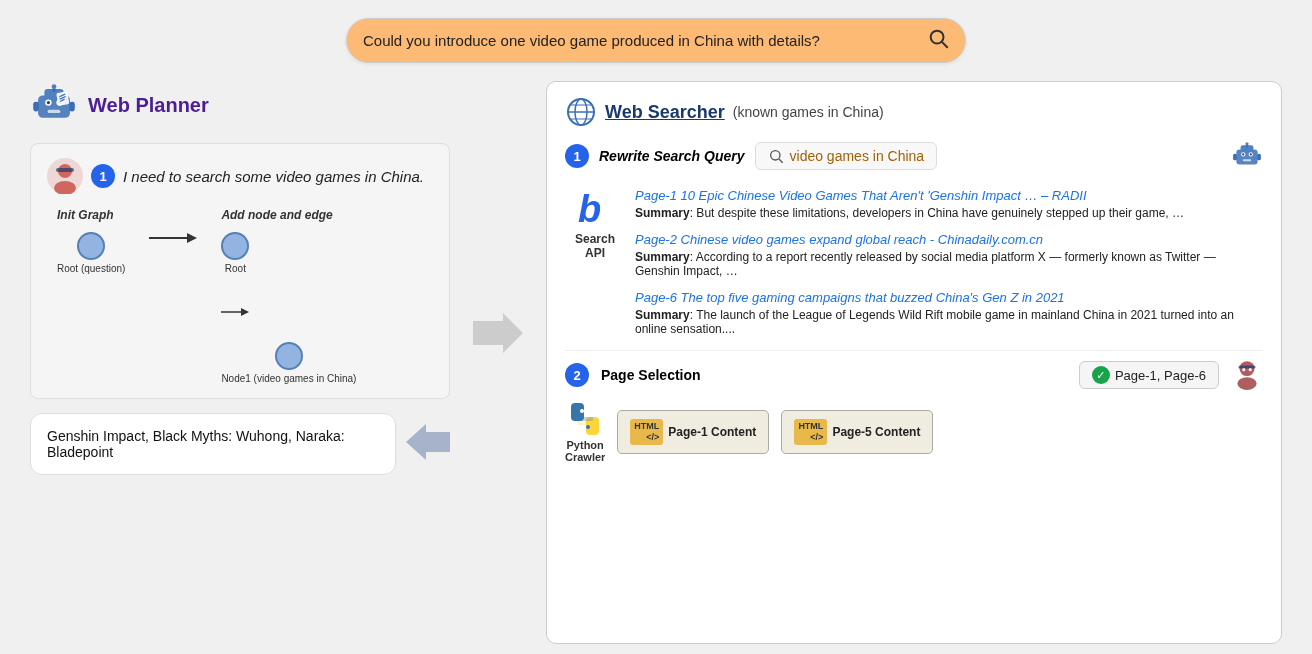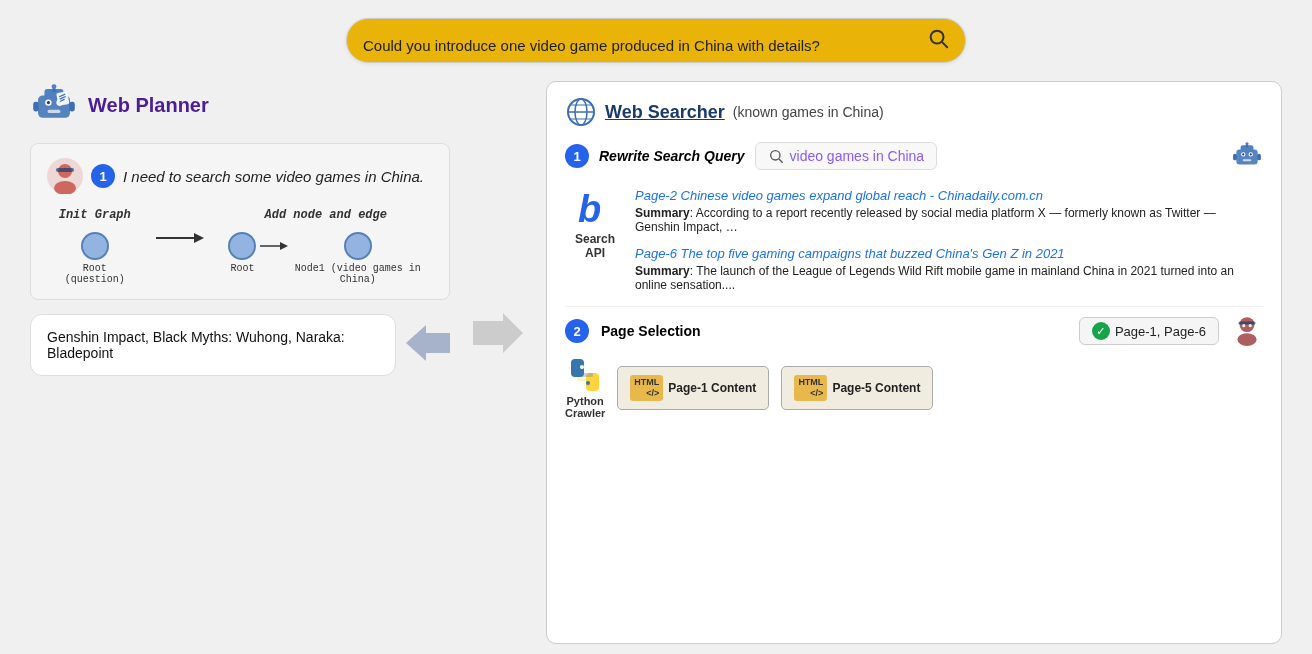--- a/index.html
+++ b/index.html
@@ -18,22 +18,22 @@
     .search-bar-area {
       width: 100%;
       display: flex;
       justify-content: center;
       align-items: center;
       padding: 18px 0 10px 0;
       background: #f0f0f0;
     }
     .search-bar-container {
       display: flex;
-      align-items: flex-end;
-      background: #eab308;
+      align-items: center;
+      background: #fdba74;
       border: 1.5px solid #ccc;
       border-radius: 24px;
       padding: 8px 16px;
       width: 620px;
       box-shadow: 0 1px 4px rgba(0,0,0,0.08);
     }
     .search-input-text {
       flex: 1;
       font-size: 15px;
       color: #222;
@@ -122,23 +122,22 @@
       display: flex;
       flex-direction: row;
       align-items: flex-start;
       gap: 24px;
       padding: 0 10px;
     }
 
     .graph-section {
       display: flex;
       flex-direction: column;
-      align-items: center;
+      align-items: flex-start;
       gap: 4px;
-      font-family: Liberation Mono, monospace;
     }
     .graph-label {
       font-style: italic;
       font-weight: bold;
       font-size: 12px;
       color: #333;
     }
     .node-circle {
       width: 28px;
       height: 28px;
@@ -220,21 +219,21 @@
 
     .search-query-box {
       display: flex;
       align-items: center;
       gap: 6px;
       background: #f8f8f8;
       border: 1px solid #ddd;
       border-radius: 6px;
       padding: 5px 12px;
       font-size: 14px;
-      color: #8b5cf6;
+      color: #a16207;
     }
 
     .search-results {
       display: flex;
       flex-direction: row;
       gap: 10px;
       align-items: flex-start;
     }
 
     .bing-icon-area {
@@ -416,21 +415,21 @@
 
         <div style="display:flex;align-items:center;margin-top:22px;">
           <svg width="48" height="16" viewBox="0 0 48 16">
             <line x1="0" y1="8" x2="38" y2="8" stroke="#333" stroke-width="2"></line>
             <polygon points="38,3 48,8 38,13" fill="#333"></polygon>
           </svg>
         </div>
 
         <div class="graph-section">
           <span class="graph-label">Add node and edge</span>
-          <div style="display:flex;flex-direction:row;align-items:flex-start;gap:4px;margin-top:6px;">
+          <div style="display:flex;flex-direction:column;align-items:flex-start;gap:24px;margin-top:6px;">
             <div class="node-with-label">
               <div class="node-circle"></div>
               <span class="node-label">Root</span>
             </div>
 
             <div style="display:flex;align-items:center;margin-top:8px;">
               <svg width="28" height="12" viewBox="0 0 28 12">
                 <line x1="0" y1="6" x2="20" y2="6" stroke="#333" stroke-width="1.5"></line>
                 <polygon points="20,2 28,6 20,10" fill="#333"></polygon>
               </svg>
@@ -509,20 +508,28 @@
       <div class="bing-icon-area">
         <svg width="38" height="42" viewBox="0 0 38 42">
 
           <text x="2" y="36" font-size="38" font-weight="900" font-style="italic" fill="#2563eb" font-family="Arial">b</text>
         </svg>
         <span class="search-api-label">Search<br>API</span>
       </div>
 
       <div class="results-list">
 
+        <div class="result-item">
+          <a class="result-title" href="#">
+            Page-1 10 Epic Chinese Video Games That Aren't 'Genshin Impact … – RADII
+          </a>
+          <div class="result-summary">
+            <span>Summary</span>: But despite these limitations, developers in China have genuinely stepped up their game, …
+          </div>
+        </div>
 
         <div class="result-item">
           <a class="result-title" href="#">
             Page-2 Chinese video games expand global reach - Chinadaily.com.cn
           </a>
           <div class="result-summary">
             <span>Summary</span>: According to a report recently released by social media platform X — formerly known as Twitter — Genshin Impact, …
           </div>
         </div>
 

